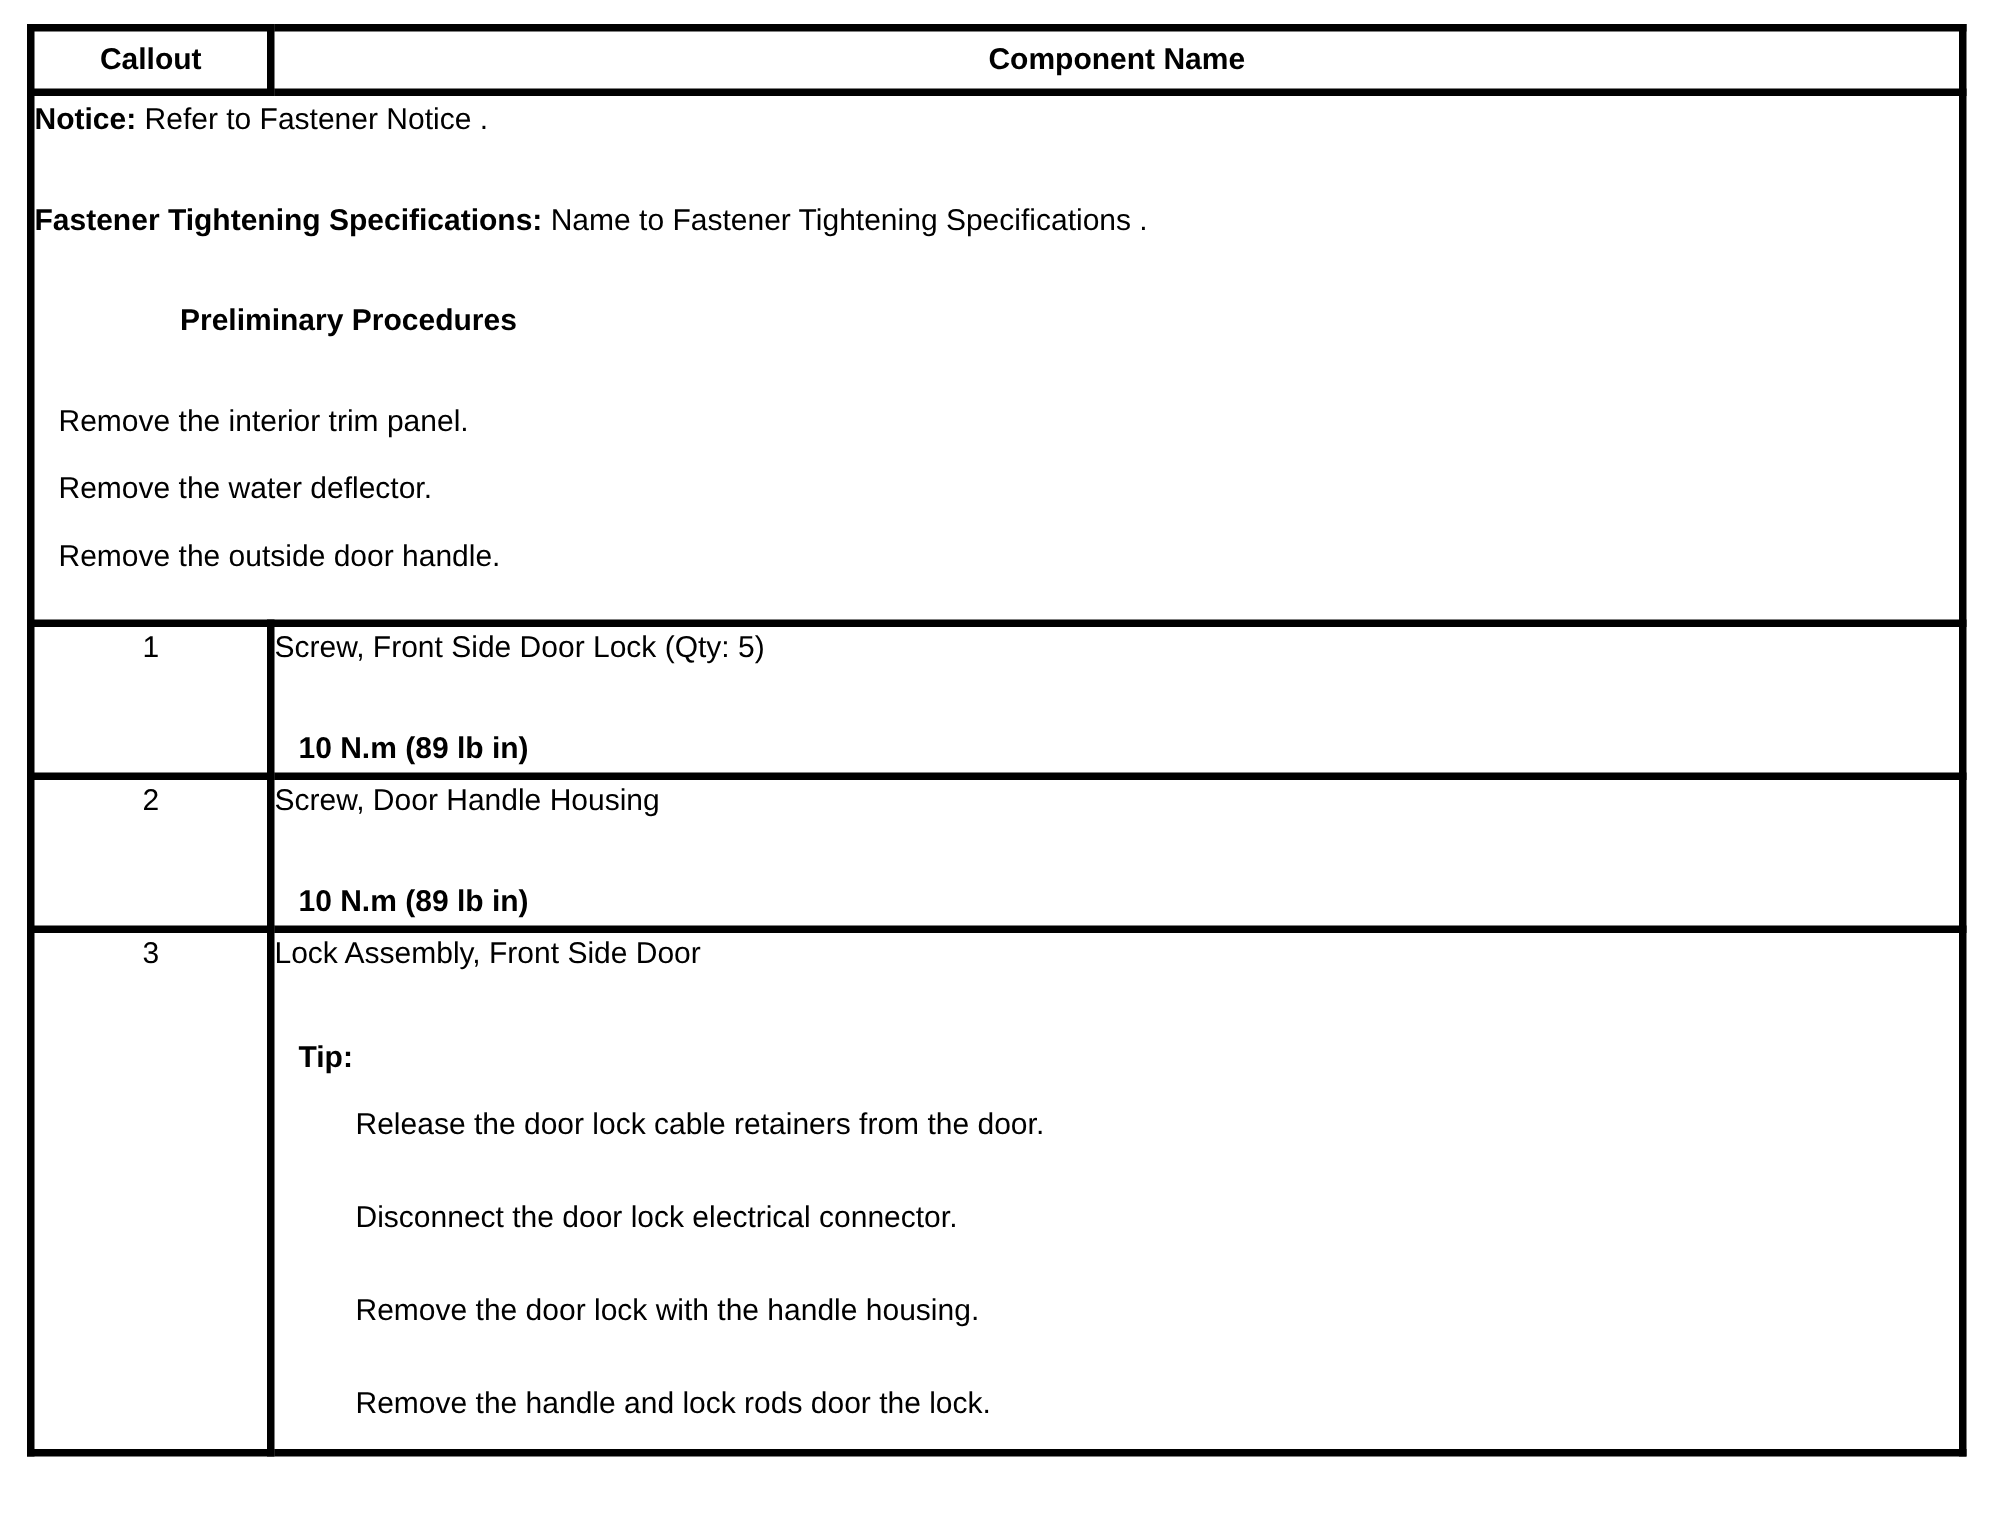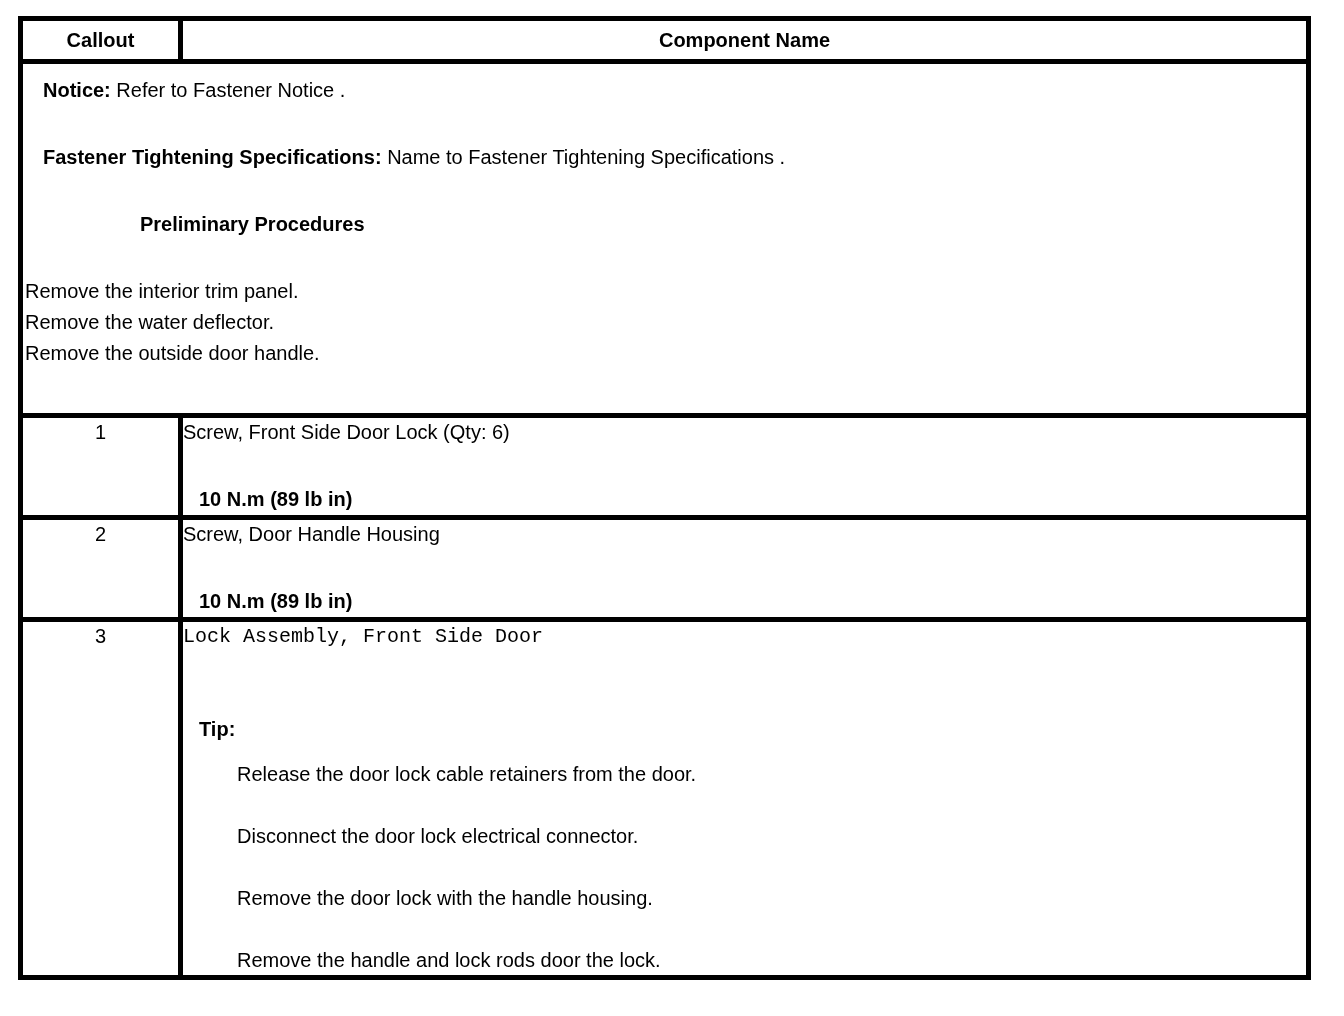--- a/index.html
+++ b/index.html
@@ -38,38 +38,38 @@
     font-weight: bold;
     text-align: center;
     vertical-align: middle;
     padding: 0;
   }
 
   td.preamble-cell {
     height: 349px;
     padding: 60px 12px 4px 5px;
   }
-  .para { margin: 12px 0 38px 0; padding-left: 20px; }
+  .para { margin: 2px 0 38px 0; }
   .para .label { font-weight: bold; }
   .heading-bold { font-weight: bold; }
   .indent { margin-left: 97px; }
-  .step { margin: 2px; }
+  .step { margin: 16px; }
 
   td.callout-cell {
     text-align: center;
     vertical-align: middle;
   }
   td.component-cell {
     padding: 2px 12px 4px 4px;
   }
   tr.item-row-short td { height: 97px; }
   tr.item-row-tall td  { height: 344px; }
 
   .component-name { margin: 0 0 38px 0; }
-  .component-name.pre-tip { margin-bottom: 64px; font-family: Liberation Mono, monospace; }
+  .component-name.pre-tip { margin-bottom: 40px; }
   .torque { font-weight: bold; margin: 0; padding-left: 16px; }
   .tip-label { font-weight: bold; margin: 16px; }
   .tip-step { margin: 0 0 0 54px; }
   .tip-step + .tip-step { margin-top: 33px; }
 </style>
 </head>
 <body>
 
 <div class="page">
   <table class="spec-table">
@@ -91,21 +91,21 @@
         <p class="para indent heading-bold">Preliminary Procedures</p>
         <div class="indent step">Remove the interior trim panel.</div>
         <div class="indent step">Remove the water deflector.</div>
         <div class="indent step">Remove the outside door handle.</div>
       </td>
     </tr>
 
     <tr class="item-row-short">
       <td class="callout-cell">1</td>
       <td class="component-cell">
-        <p class="component-name">Screw, Front Side Door Lock (Qty: 6)</p>
+        <p class="component-name">Screw, Front Side Door Lock (Qty: 5)</p>
         <p class="torque">10 N.m (89 lb in)</p>
       </td>
     </tr>
 
     <tr class="item-row-short">
       <td class="callout-cell">2</td>
       <td class="component-cell">
         <p class="component-name">Screw, Door Handle Housing</p>
         <p class="torque">10 N.m (89 lb in)</p>
       </td>

